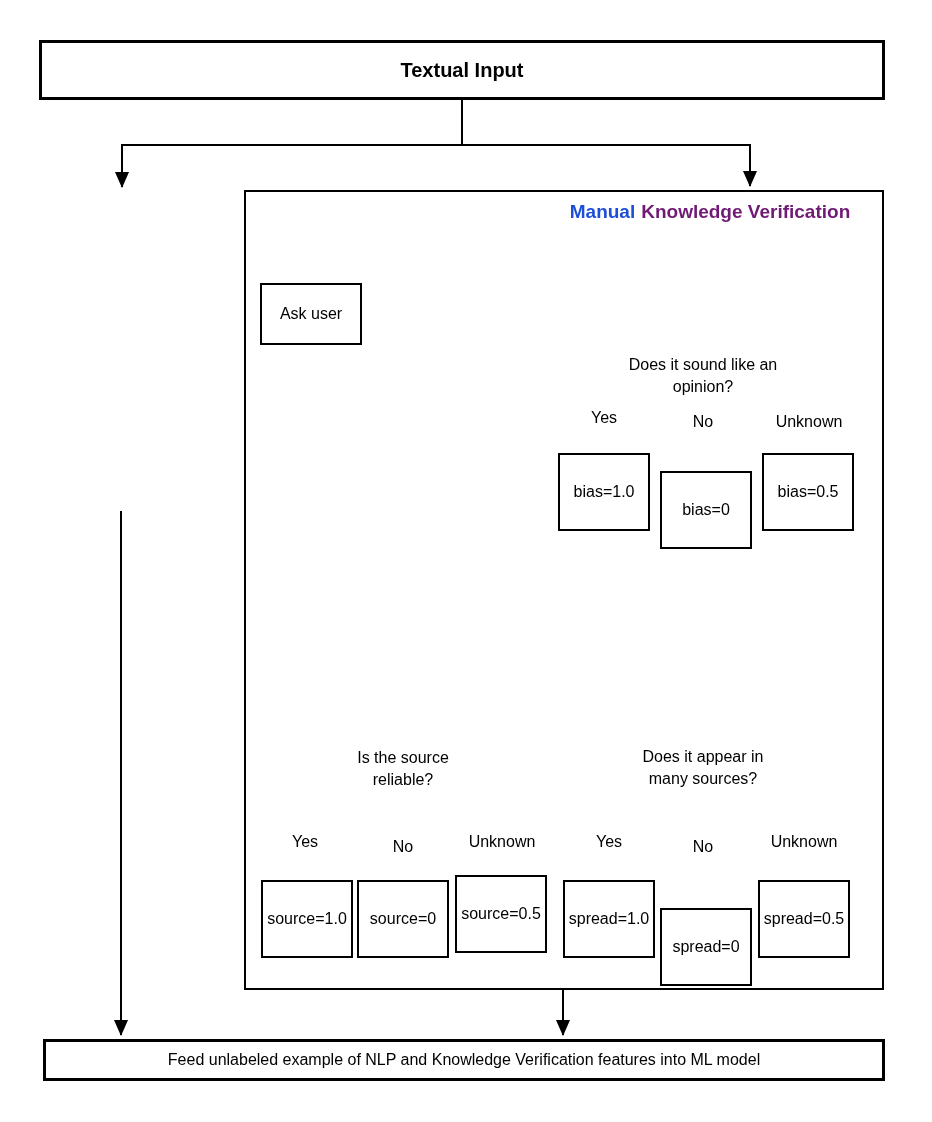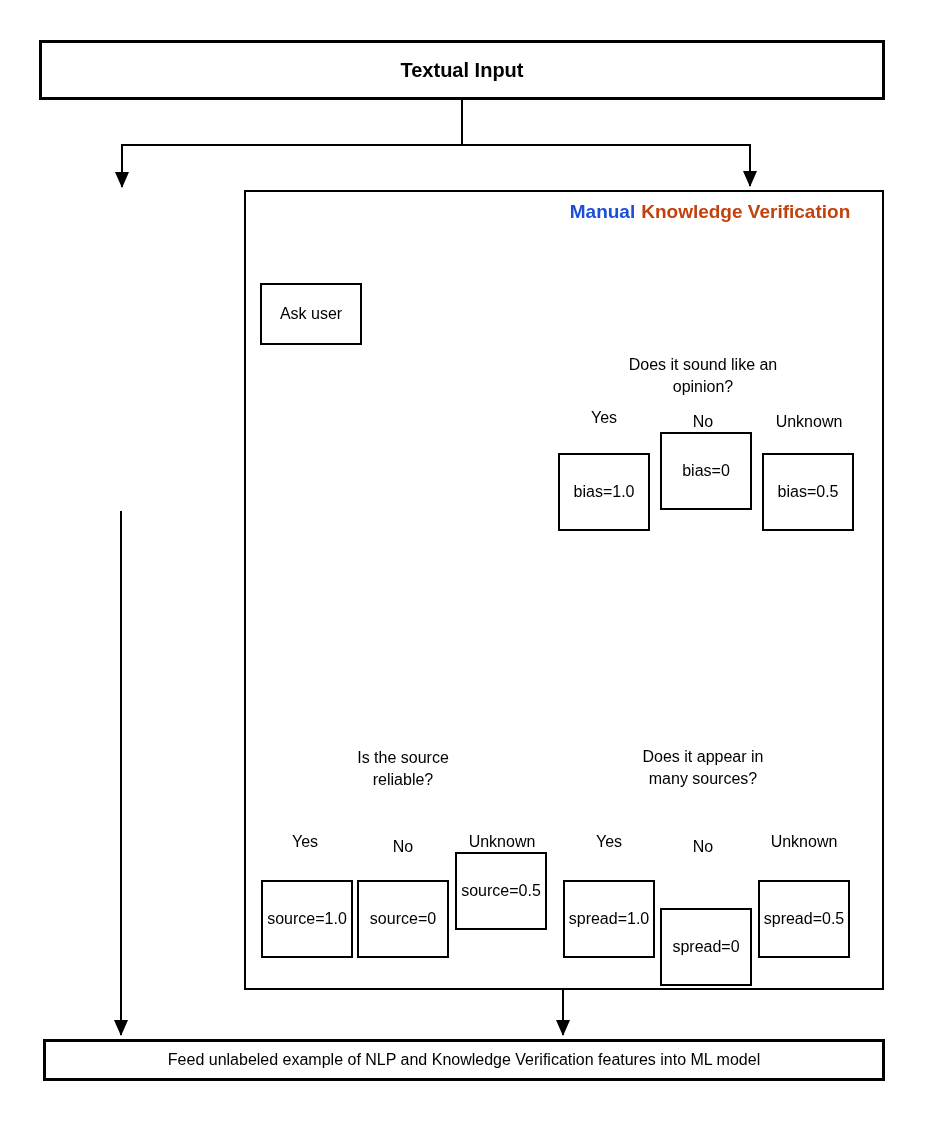--- a/index.html
+++ b/index.html
@@ -10,21 +10,21 @@
        display:flex;align-items:center;justify-content:center;text-align:center;z-index:2;}
   .box.thick{border-width:3px;}
   #input-box{left:39px;top:40px;width:846px;height:60px;font-weight:bold;font-size:20px;}
   #nlp-box{left:43px;top:191px;width:156px;height:320px;display:block;}
   #nlp-title{position:absolute;left:0;top:14px;width:100%;text-align:center;font-weight:bold;font-size:19px;}
   #nlp-features{position:absolute;left:0;top:96px;width:100%;text-align:center;font-size:17px;line-height:23.3px;}
   #kv-box{left:244px;top:190px;width:640px;height:800px;display:block;}
   #kv-title{position:absolute;left:530px;top:201px;width:360px;text-align:center;
             font-weight:bold;font-size:19px;z-index:2;white-space:nowrap;}
   #kv-title .manual{color:#1d4ed8;}
-  #kv-title .rest{margin-left:6px;color:#c2410c;}
+  #kv-title .rest{margin-left:6px;color:#701a75;}
   #ask-user{left:260px;top:283px;width:102px;height:62px;font-size:16px;}
   .result{width:92px;height:78px;font-size:16px;}
   .question{position:absolute;z-index:2;text-align:center;font-size:16px;line-height:22px;}
   #q-opinion{left:623px;top:330px;width:160px;margin-top:24px;}
   #q-source{left:343px;top:747px;width:120px;}
   #q-spread{left:623px;top:746px;width:160px;}
   .lbl{position:absolute;z-index:3;background:#fff;font-size:16px;line-height:17px;
        padding:0 3px;transform:translateX(-50%);white-space:nowrap;}
   #output-box{left:43px;top:1039px;width:842px;height:42px;font-size:16px;border-width:3px;}
 </style>
@@ -94,34 +94,34 @@
   <div class="lbl" style="left:403px;top:838px;">No</div>
   <div class="lbl" style="left:502px;top:833px;">Unknown</div>
 
   <div class="lbl" style="left:609px;top:833px;">Yes</div>
   <div class="lbl" style="left:703px;top:838px;">No</div>
   <div class="lbl" style="left:804px;top:833px;">Unknown</div>
 
   <div class="box result" style="left:558px;top:453px;">
     <span>bias=1.0</span>
   </div>
-  <div class="box result" style="left:660px;top:432px;">
+  <div class="box result" style="left:660px;top:471px;">
     <span>bias=0</span>
   </div>
   <div class="box result" style="left:762px;top:453px;">
     <span>bias=0.5</span>
   </div>
 
   <div class="box result" style="left:261px;top:880px;">
     <span>source=1.0</span>
   </div>
   <div class="box result" style="left:357px;top:880px;">
     <span>source=0</span>
   </div>
-  <div class="box result" style="left:455px;top:852px;text-align:center;">
+  <div class="box result" style="left:455px;top:875px;text-align:center;">
     <span>source=0.5</span>
   </div>
 
   <div class="box result" style="left:563px;top:880px;">
     <span>spread=1.0</span>
   </div>
   <div class="box result" style="left:660px;top:908px;">
     <span>spread=0</span>
   </div>
   <div class="box result" style="left:758px;top:880px;">

